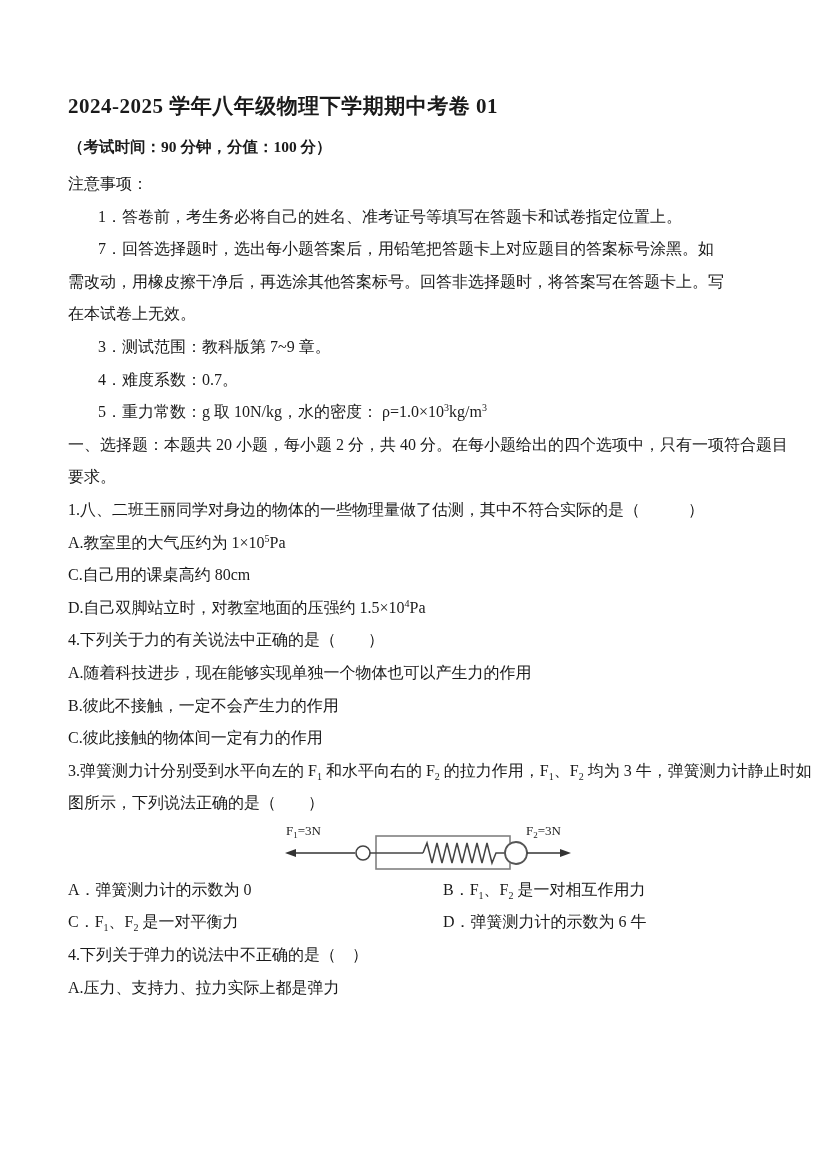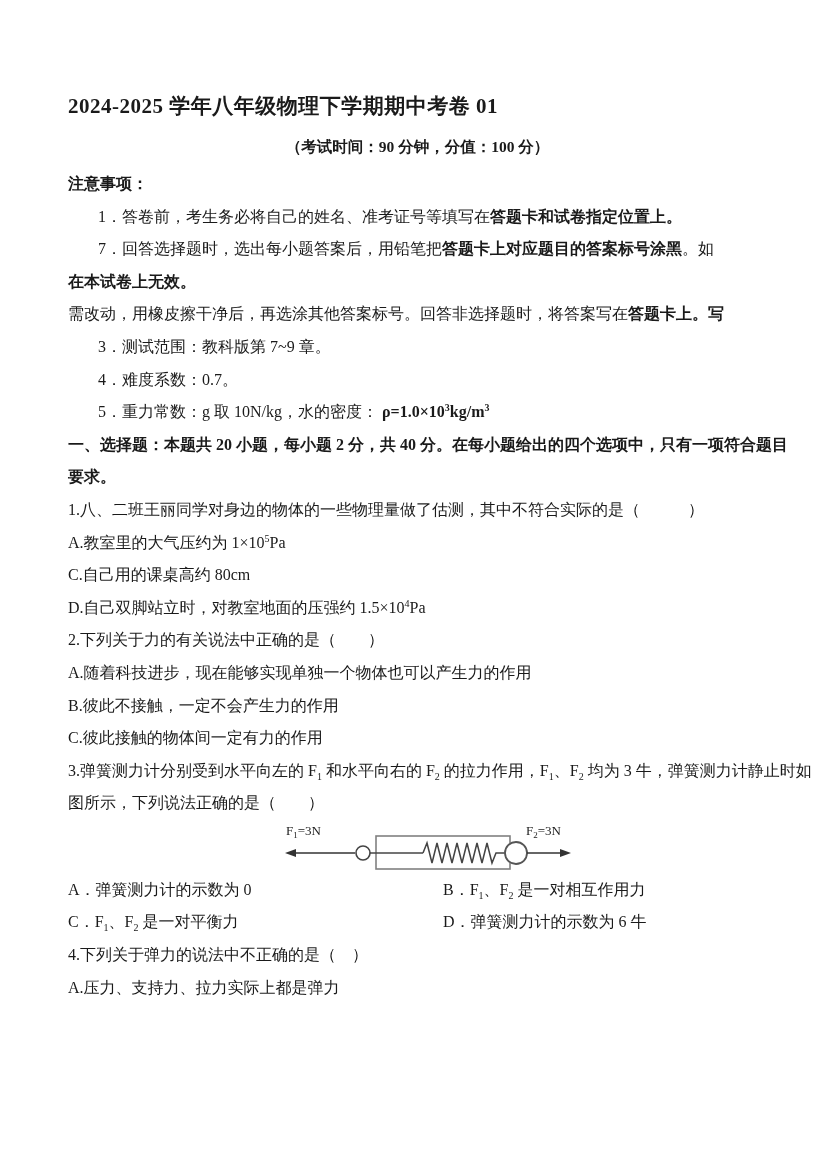--- a/index.html
+++ b/index.html
@@ -8,26 +8,26 @@
     font-family:"Liberation Serif","DejaVu Serif",serif;
     color:#1a1a1a;
   }
   .page{position:relative;width:827px;height:1169px;overflow:hidden;background:#fff;}
   .content{padding:90px 60px 0 68px;}
   .doc-title{
     font-size:21px;font-weight:bold;line-height:32px;
     letter-spacing:0.5px;white-space:nowrap;
   }
   .doc-subtitle{
-    text-align:center;font-size:15.5px;font-weight:bold;line-height:26px;margin-top:12px;
+    font-size:15.5px;font-weight:bold;line-height:26px;margin-top:12px;
   }
   .body-lines{margin-top:8px;}
   .line{font-size:16px;line-height:32.6px;white-space:nowrap;}
   .indent{padding-left:30px;}
-  .b{font-weight:bold;text-align:right;}
+  .b{font-weight:normal;text-align:right;}
   sup{font-size:10px;line-height:0;}
   sub{font-size:10px;line-height:0;}
   .optrow{display:flex;}
   .optrow .cell-l{width:375px;font-family:Liberation Serif, serif;}
   .figure-wrap{height:52px;padding-left:215px;padding-top:2px;}
   svg text{font-family:"Liberation Serif","DejaVu Serif",serif;}
 </style>
 </head>
 <body>
 
@@ -35,35 +35,35 @@
   <div class="content">
 
     <div class="doc-title">2024-2025 学年八年级物理下学期期中考卷 01</div>
     <div class="doc-subtitle">（考试时间：90 分钟，分值：100 分）</div>
 
     <div class="body-lines">
 
       <div class="line"><span class="b">注意事项：</span></div>
       <div class="line indent"><span>1．答卷前，考生务必将自己的姓名、准考证号等填写在</span><span class="b">答题卡和试卷指定位置上。</span></div>
       <div class="line indent"><span>7．回答选择题时，选出每小题答案后，用铅笔把</span><span class="b">答题卡上对应题目的答案标号涂黑</span><span>。如</span></div>
+      <div class="line"><span>需改动，用橡皮擦干净后，再选涂其他答案标号。回答非选择题时，将答案写在</span><span class="b">答题卡上。写</span></div>
       <div class="line"><span class="b">在本试卷上无效。</span></div>
-      <div class="line"><span>需改动，用橡皮擦干净后，再选涂其他答案标号。回答非选择题时，将答案写在</span><span class="b">答题卡上。写</span></div>
       <div class="line indent"><span>3．测试范围：教科版第 7~9 章。</span></div>
       <div class="line indent"><span>4．难度系数：0.7。</span></div>
       <div class="line indent"><span>5．重力常数：g 取 10N/kg，水的密度： </span><span class="b">ρ=1.0×10</span><sup class="b">3</sup><span class="b">kg/m</span><sup class="b">3</sup></div>
 
       <div class="line"><span class="b">一、选择题：本题共 20 小题，每小题 2 分，共 40 分。在每小题给出的四个选项中，只有一项符合题目</span></div>
       <div class="line"><span class="b">要求。</span></div>
 
       <div class="line"><span>1.八、二班王丽同学对身边的物体的一些物理量做了估测，其中不符合实际的是（　　　）</span></div>
       <div class="line"><span>A.教室里的大气压约为 1×10</span><sup>5</sup><span>Pa</span></div>
       <div class="line"><span>C.自己用的课桌高约 80cm</span></div>
       <div class="line"><span>D.自己双脚站立时，对教室地面的压强约 1.5×10</span><sup>4</sup><span>Pa</span></div>
 
-      <div class="line"><span>2.下列关于力的有关说法中正确的是（　　）</span></div>
+      <div class="line"><span>4.下列关于力的有关说法中正确的是（　　）</span></div>
       <div class="line"><span>A.随着科技进步，现在能够实现单独一个物体也可以产生力的作用</span></div>
       <div class="line"><span>B.彼此不接触，一定不会产生力的作用</span></div>
       <div class="line"><span>C.彼此接触的物体间一定有力的作用</span></div>
 
       <div class="line"><span>3.弹簧测力计分别受到水平向左的 F</span><sub>1</sub><span> 和水平向右的 F</span><sub>2</sub><span> 的拉力作用，F</span><sub>1</sub><span>、F</span><sub>2</sub><span> 均为 3 牛，弹簧测力计静止时如</span></div>
       <div class="line"><span>图所示，下列说法正确的是（　　）</span></div>
 
       <div class="figure-wrap">
         <svg width="290" height="50" viewBox="0 0 290 50">
 

